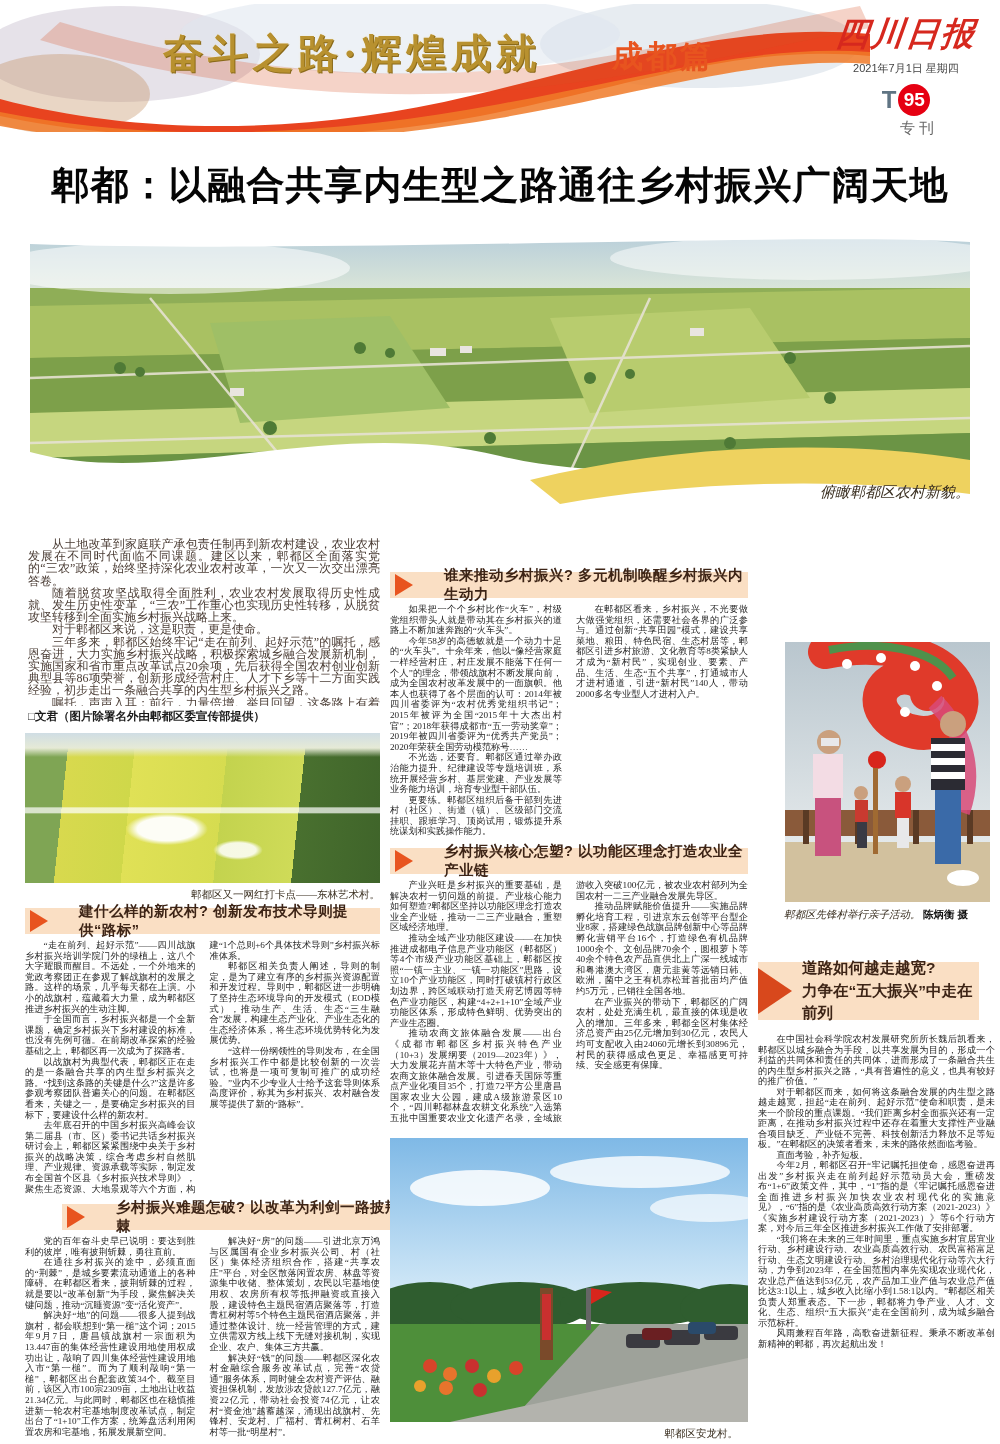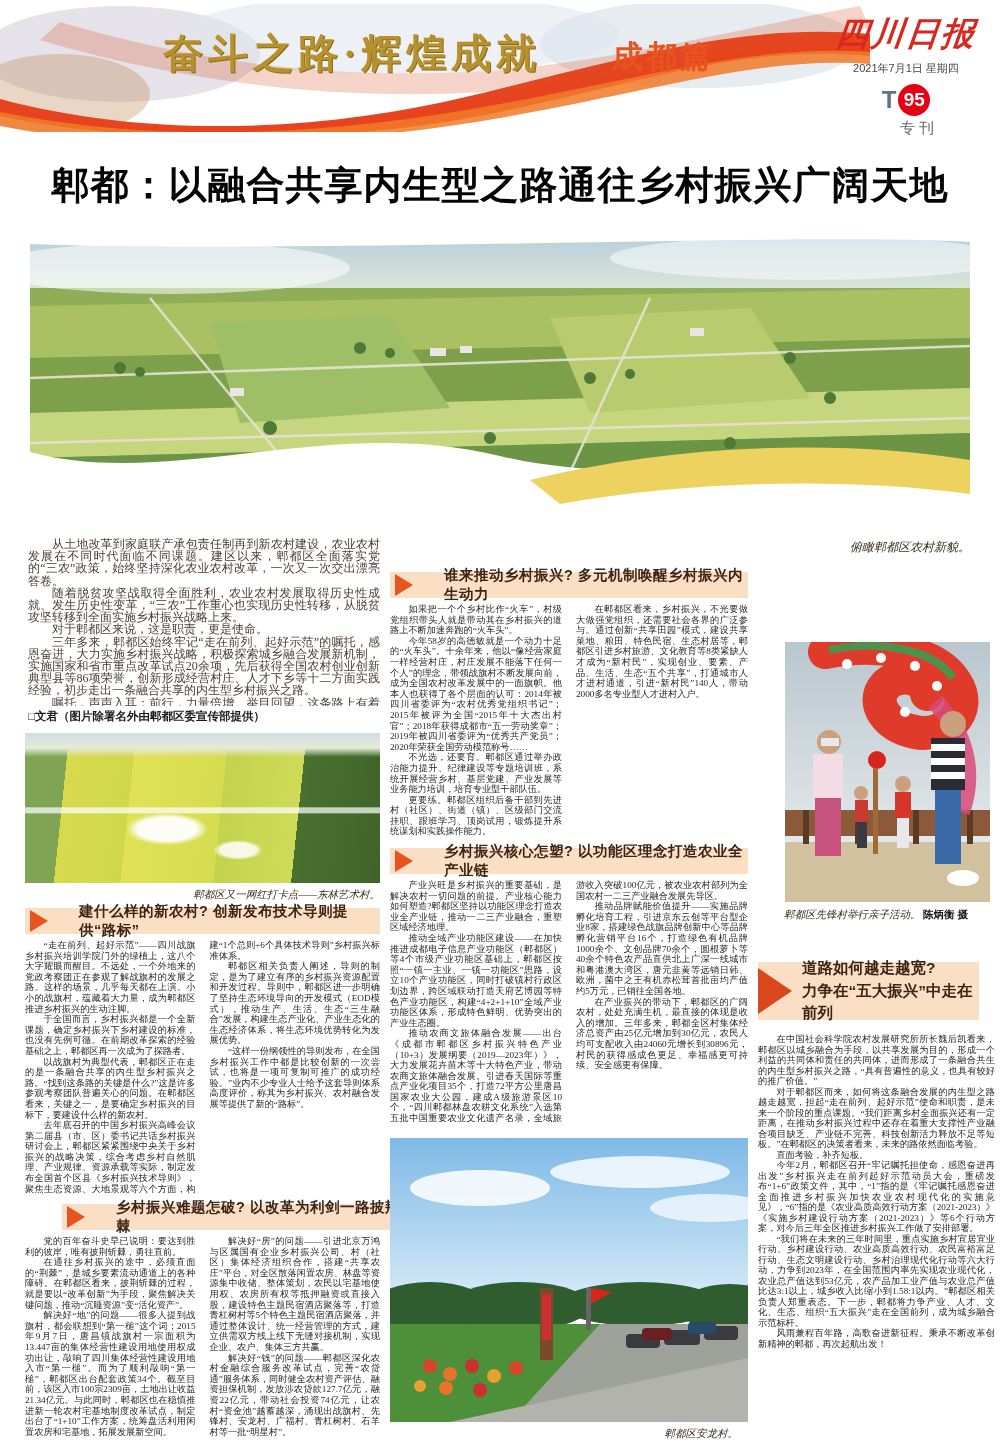--- a/index.html
+++ b/index.html
@@ -27,30 +27,30 @@
       font-family:"Liberation Sans",sans-serif;padding-left:26px;}
 
   
   #headline{position:absolute;left:0;top:160px;width:1000px;text-align:center;
       font-family:"Liberation Sans","DejaVu Sans",sans-serif;font-weight:900;
       font-size:38px;letter-spacing:1px;color:#050505;}
 
   
   .photo{position:absolute;overflow:hidden;}
   #main-photo{left:30px;top:228px;width:940px;height:288px;}
-  #main-photo-caption{position:absolute;left:640px;top:539px;width:330px;text-align:right;
-      font-size:12px;color:#3a2f20;font-style:italic;}
+  #main-photo-caption{position:absolute;left:640px;top:483px;width:330px;text-align:right;
+      font-size:15px;color:#3a2f20;font-style:italic;}
   #left-photo{left:25px;top:733px;width:355px;height:150px;
       background:
         radial-gradient(ellipse 66px 26px at 40% 64%, rgba(255,255,255,.95) 0 45%, transparent 62%),
         radial-gradient(ellipse 40px 16px at 60% 78%, rgba(255,255,255,.85) 0 45%, transparent 62%),
         linear-gradient(0deg, transparent 46%, rgba(255,255,255,.7) 47%, rgba(255,255,255,.7) 50%, transparent 51%),
         linear-gradient(180deg,#cfdde4 0%,#e6ead6 10%,rgba(230,234,214,0) 16%),
         linear-gradient(96deg,#7fa554 0%,#7fa554 12%,#d8d94e 12%,#cfd84a 30%,#e0e156 30%,#d6dc50 55%,#c3d34e 55%,#cfdb58 76%,#49702f 76%,#3f642a 100%);}
-  .caption{position:absolute;font-size:10.5px;color:#3a2f20;font-style:italic;}
+  .caption{position:absolute;font-size:10.5px;color:#3a2f20;}
   #left-photo-caption{left:25px;top:888px;width:355px;text-align:right;}
   #middle-photo{left:390px;top:1138px;width:358px;height:284px;}
   #middle-photo-caption{left:390px;top:1427px;width:348px;text-align:right;}
   #right-photo{left:785px;top:642px;width:205px;height:260px;}
   #right-photo-caption{left:756px;top:908px;width:240px;text-align:center;font-style:italic;}
   #right-photo-caption b{font-style:normal;font-family:"Liberation Sans",sans-serif;font-size:10.5px;color:#111;}
 
   
   #intro{position:absolute;left:28px;top:538px;width:352px;height:168px;overflow:hidden;
       font-size:12px;line-height:12.2px;color:#4a3c34;}

